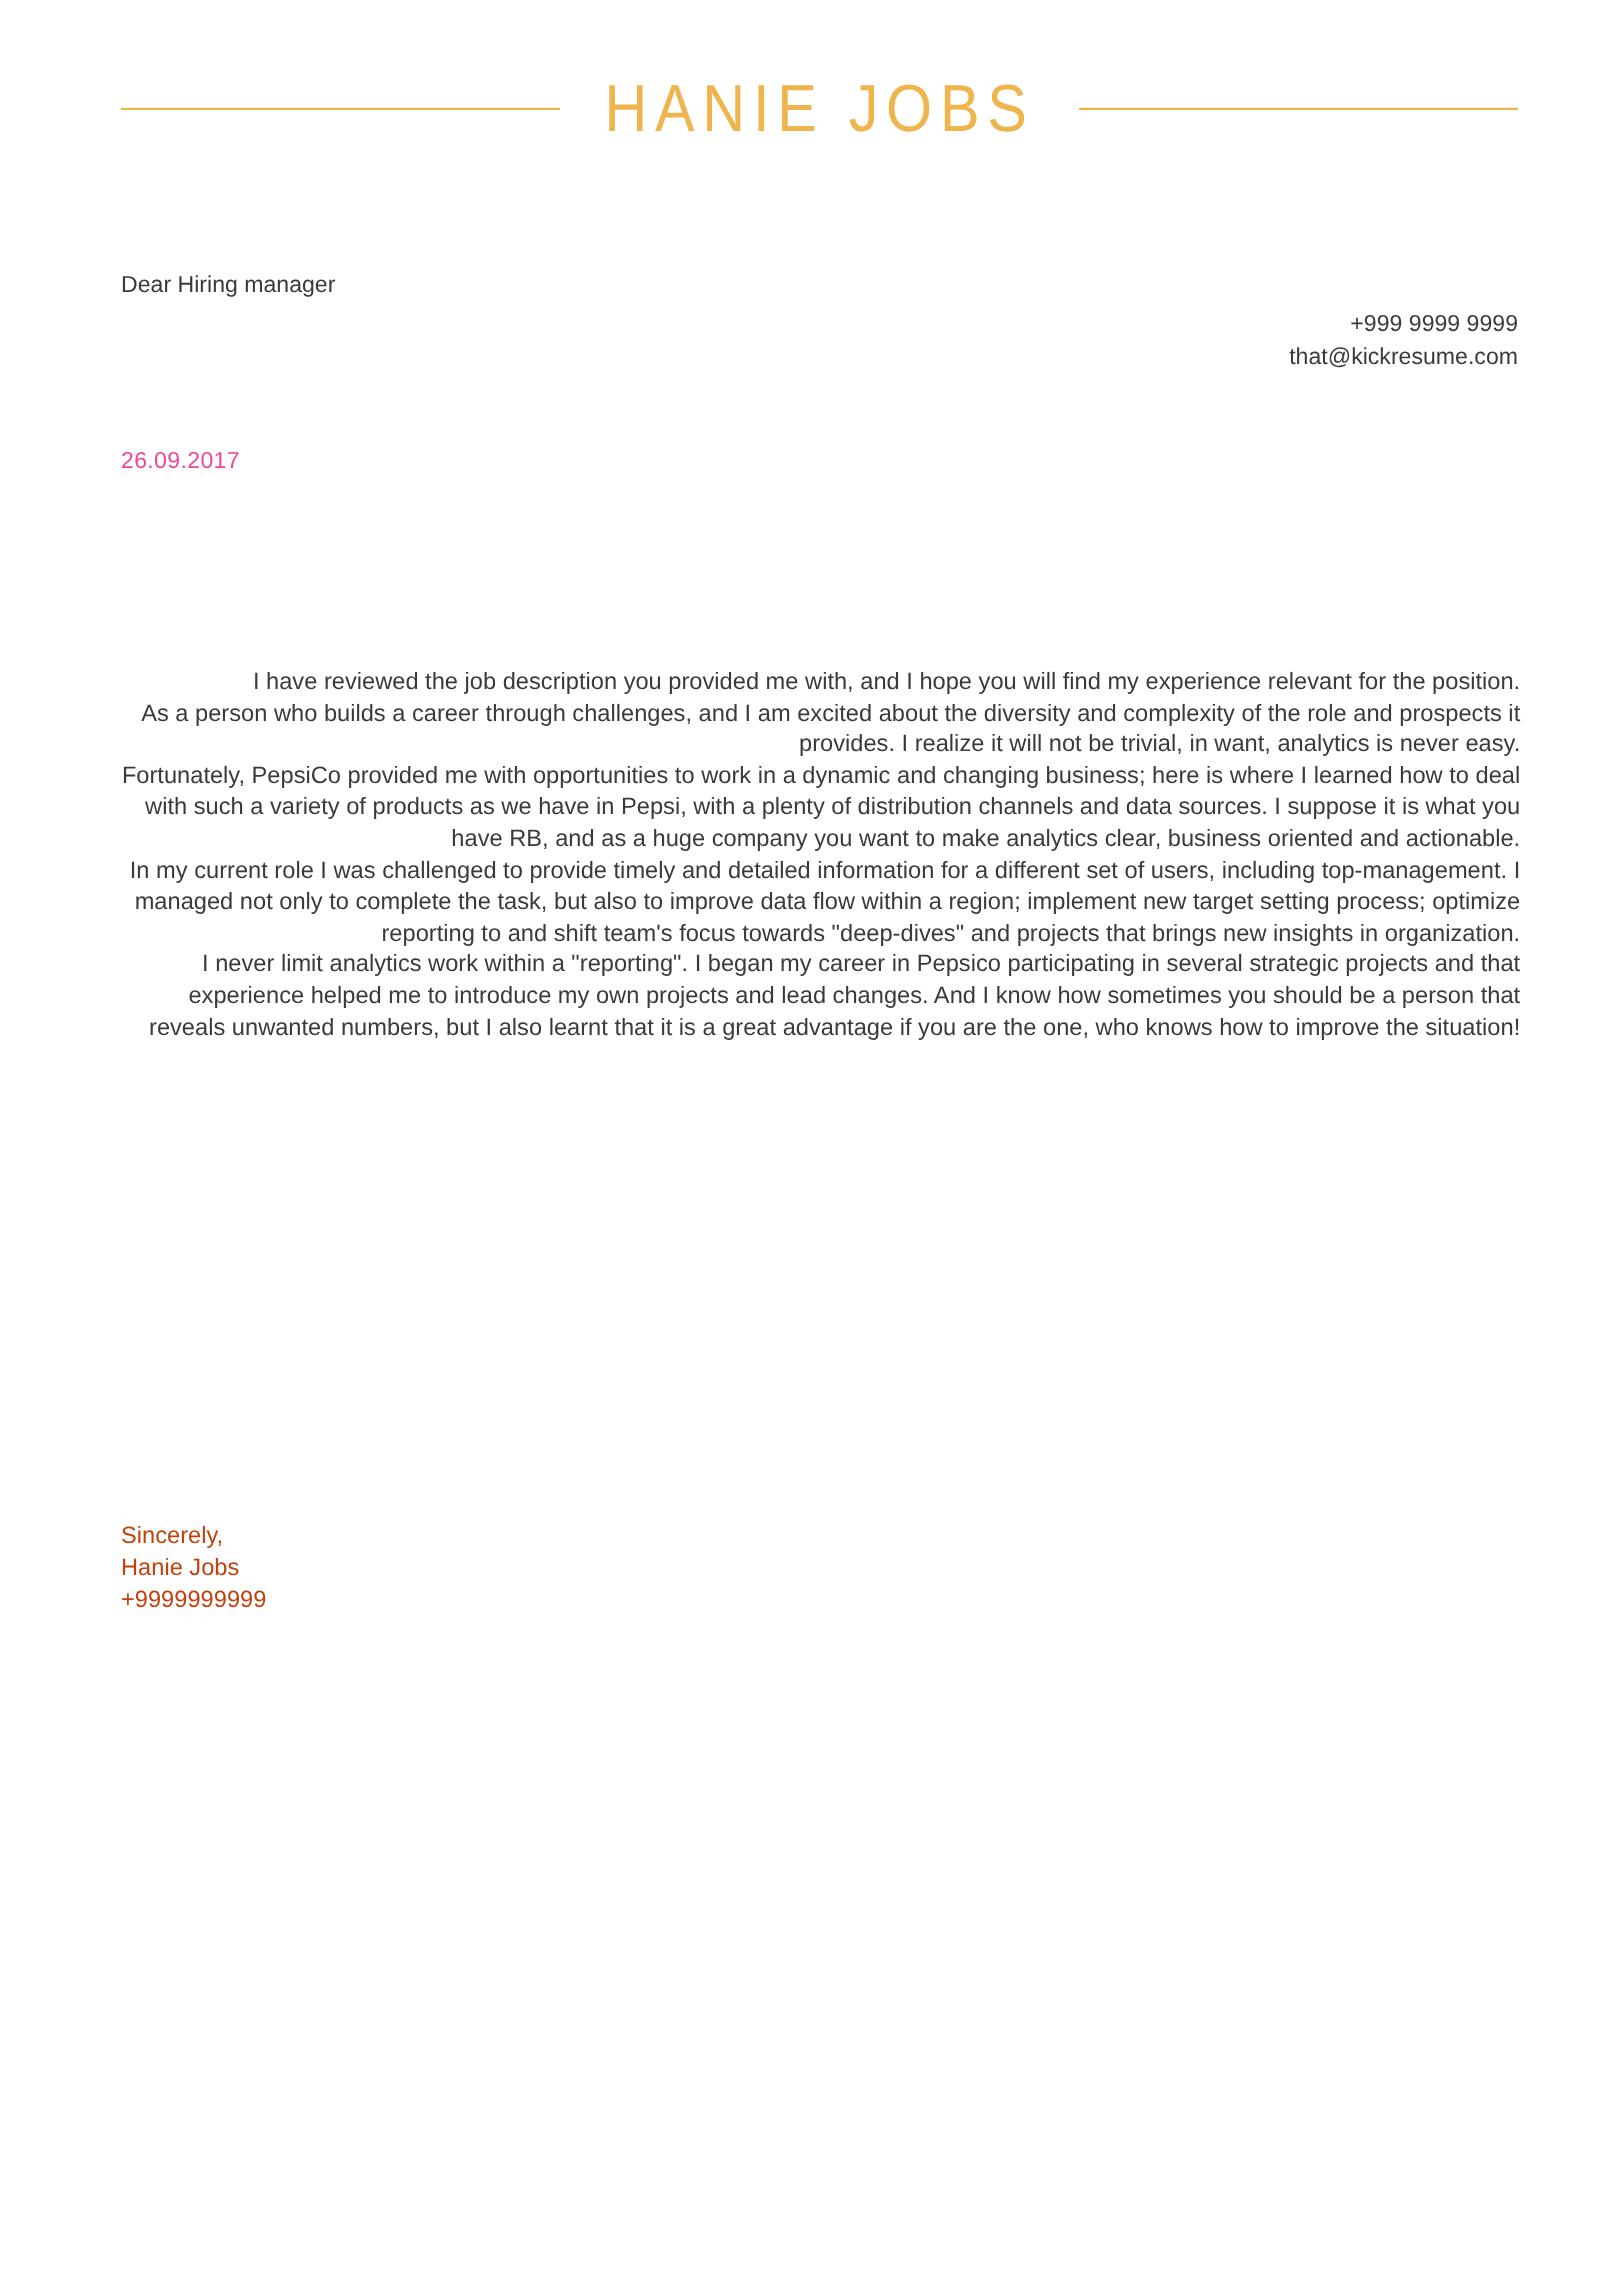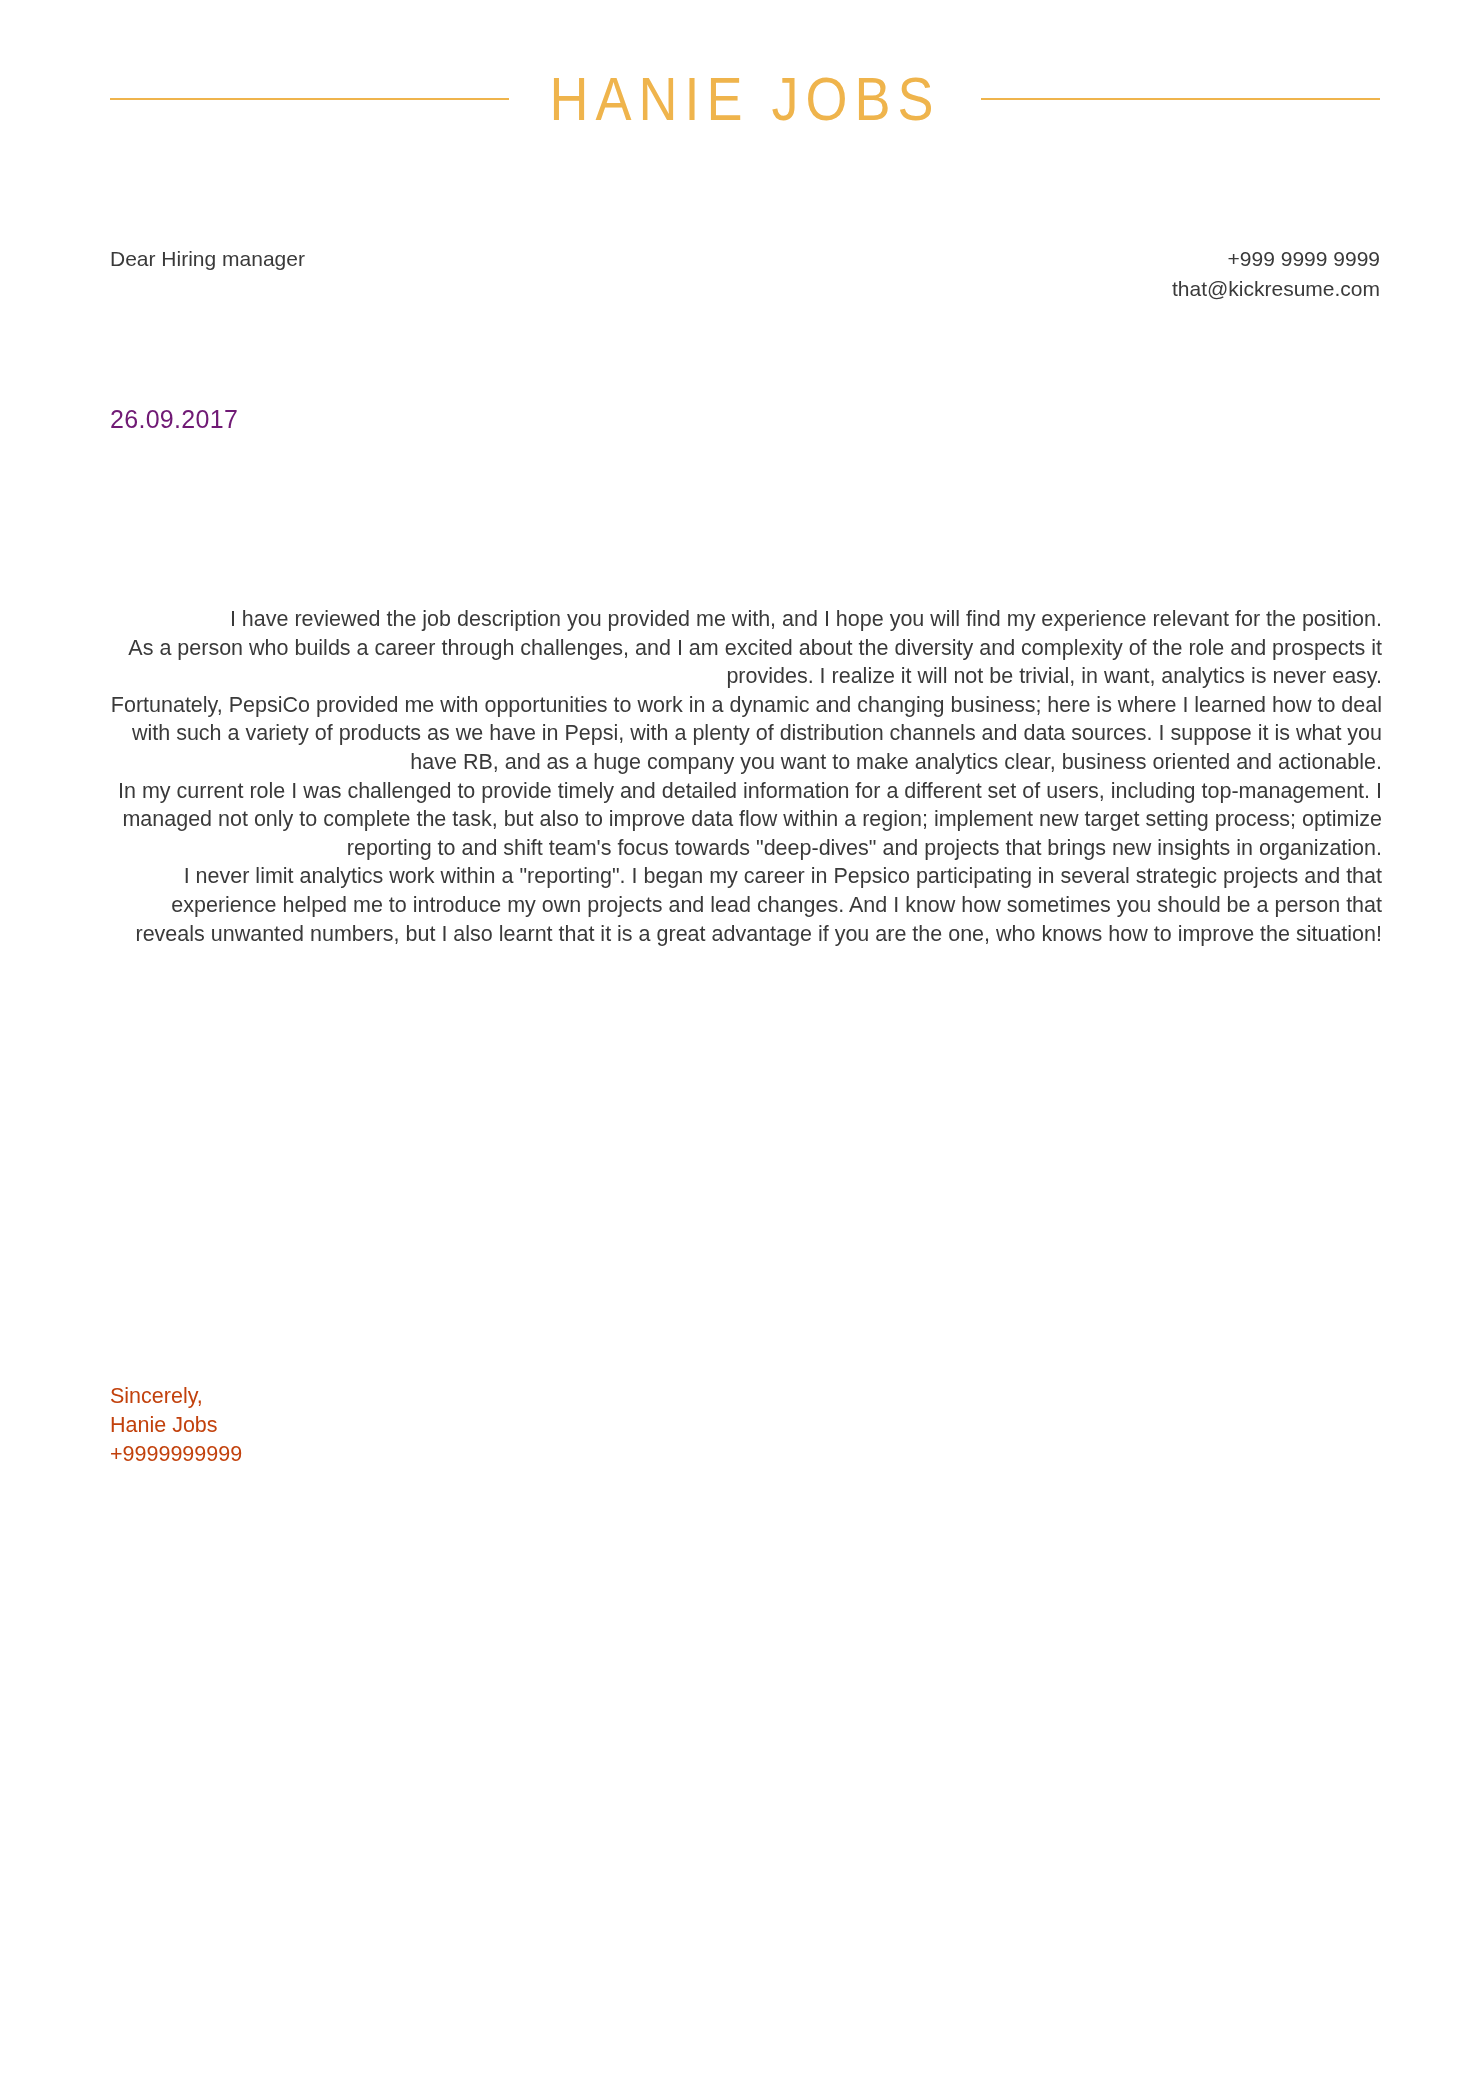--- a/index.html
+++ b/index.html
@@ -60,30 +60,31 @@
     color: #3a3a3a;
     font-size: 21px;
     line-height: 30px;
     white-space: nowrap;
   }
   .contact {
     text-align: right;
     color: #3a3a3a;
     font-size: 21px;
     line-height: 30px;
+    margin-top: 36px;
   }
   .contact div { white-space: nowrap; }
 
   
   .date {
     position: absolute;
     left: 110px;
     top: 405px;
-    color: #701a75;
-    font-size: 25px;
+    color: #ec4899;
+    font-size: 21px;
     line-height: 28px;
     letter-spacing: 0.3px;
   }
 
   
   .body-block {
     position: absolute;
     left: 110px;
     top: 605px;
     width: 1272px;

